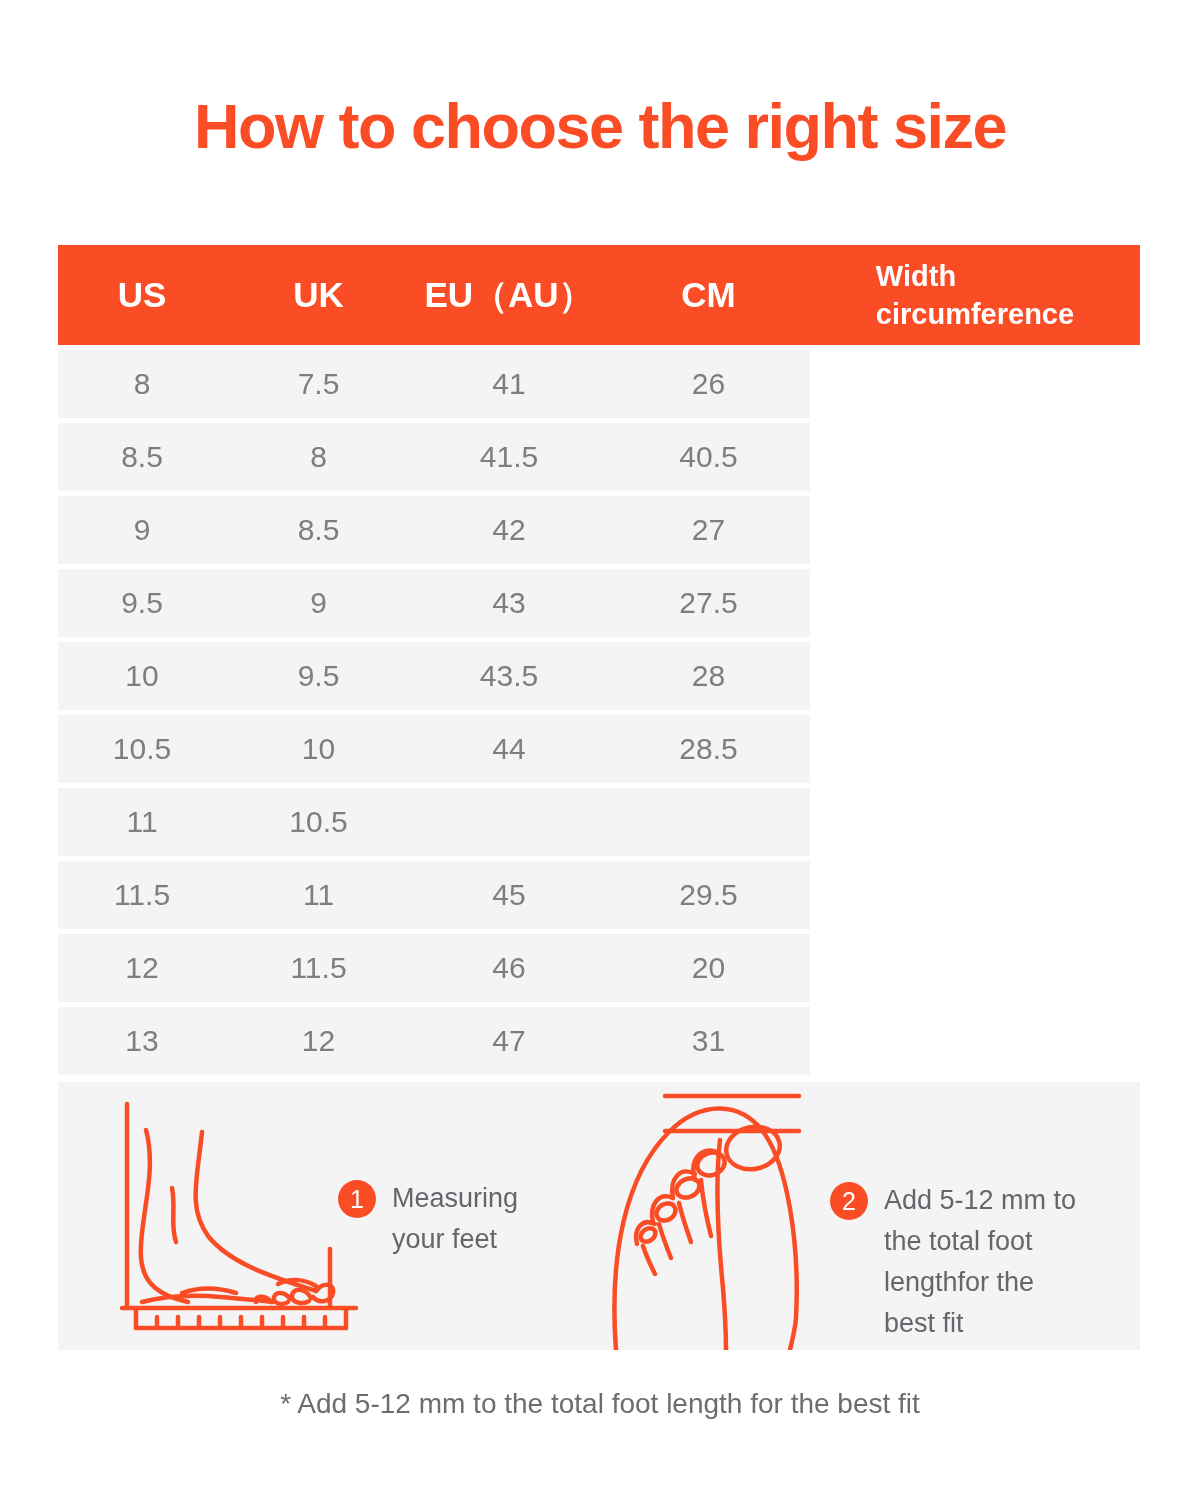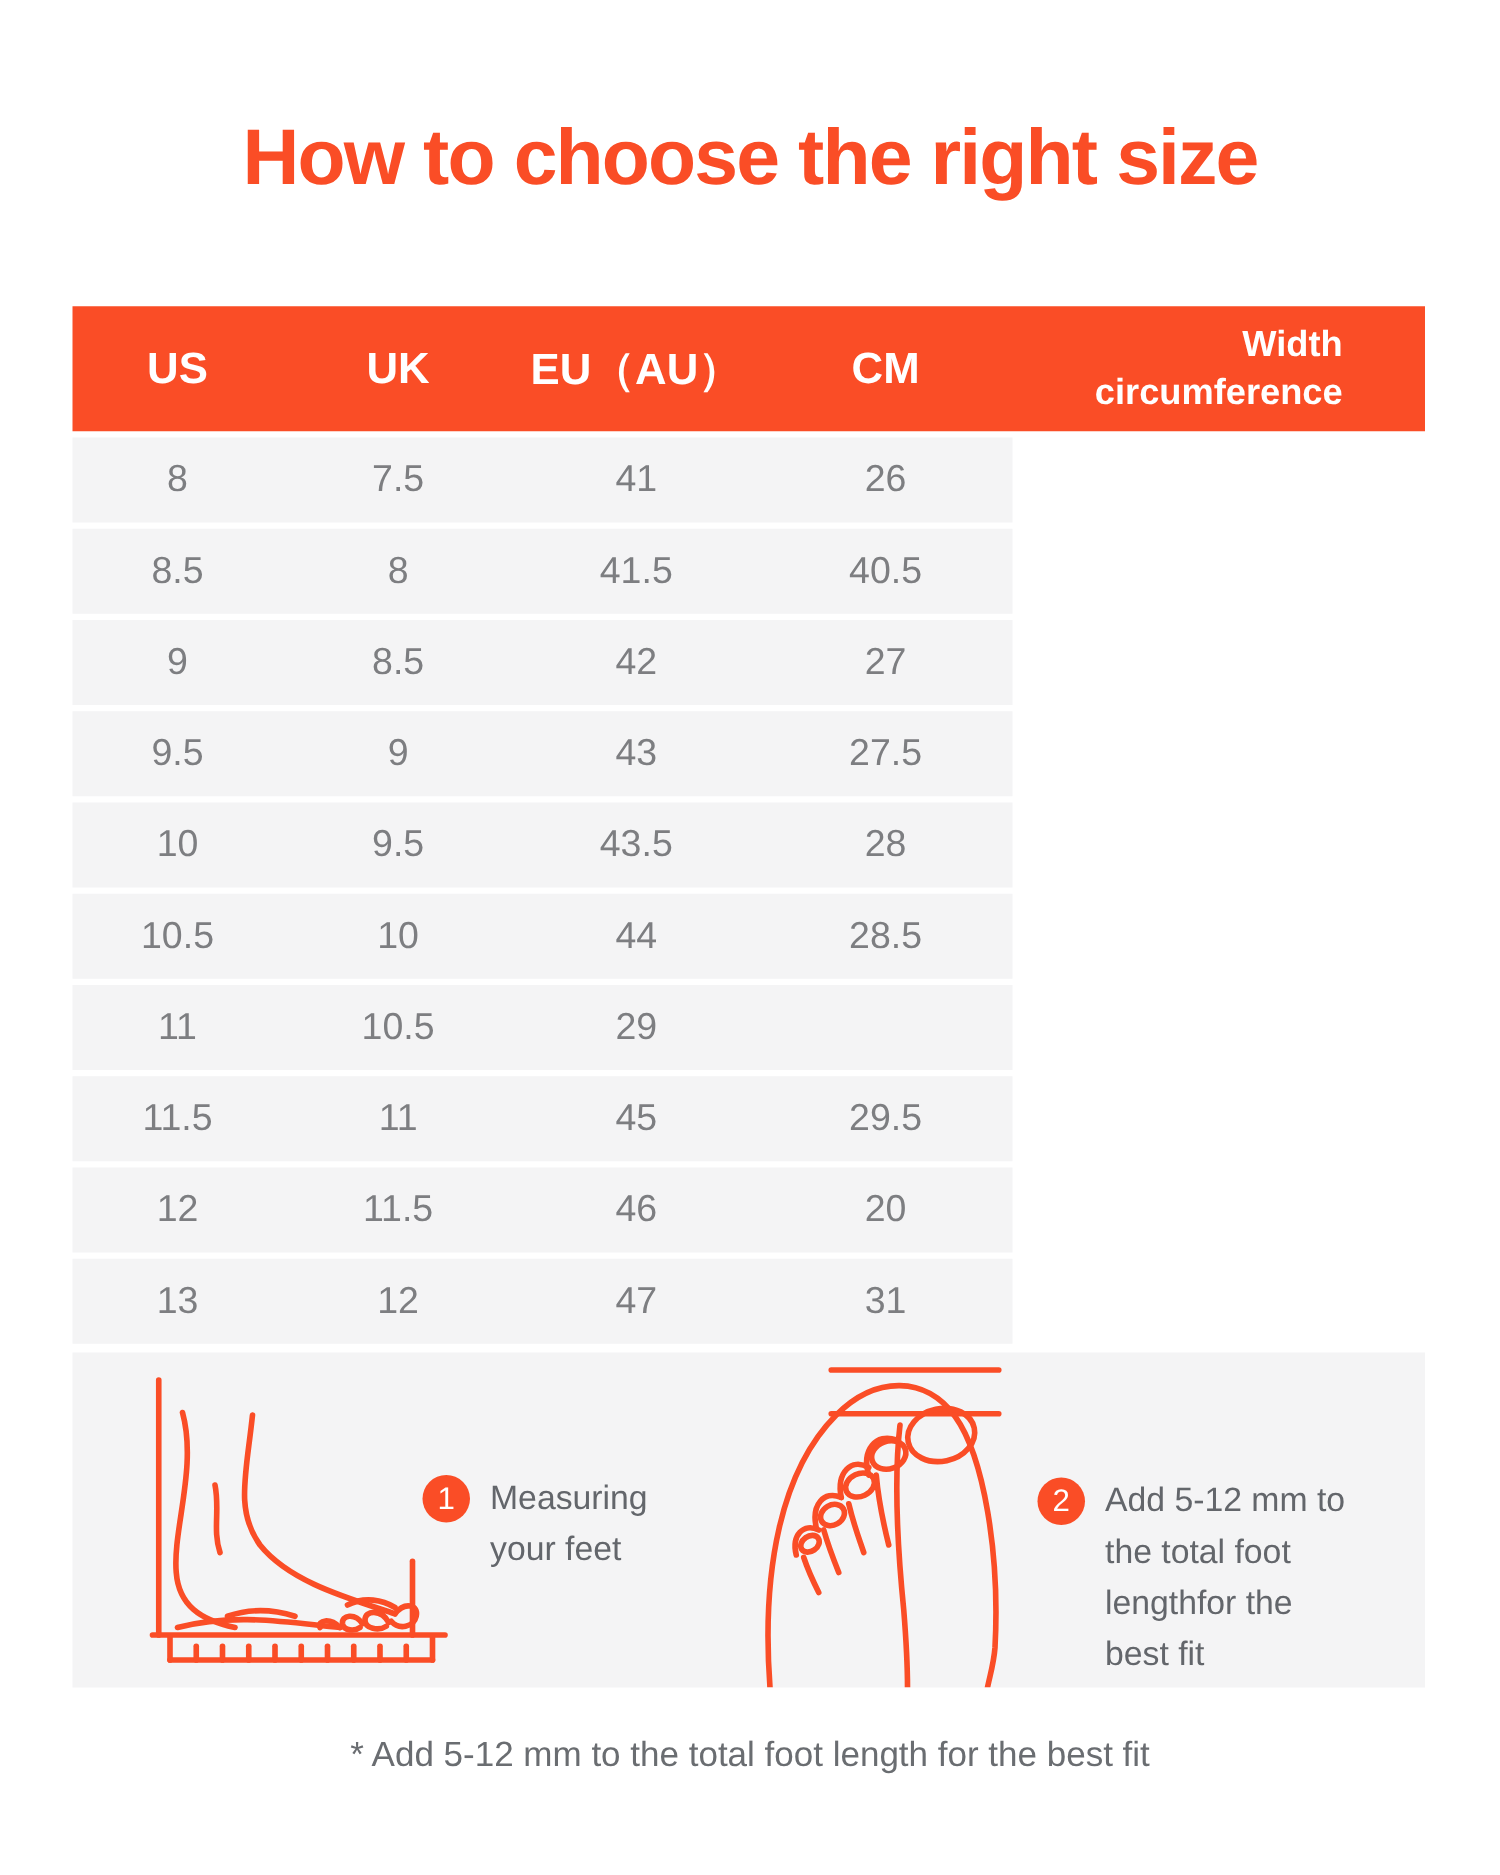--- a/index.html
+++ b/index.html
@@ -26,21 +26,21 @@
   .size-table{position:absolute;left:58px;top:245px;width:1082px;}
   .thead{
     display:grid;
     grid-template-columns:168px 185px 196px 203px 330px;
     height:100px;background:var(--accent);
   }
   .th{
     display:flex;align-items:center;justify-content:center;
     color:var(--header_text);font-weight:700;font-size:35px;
   }
-  .th-width{font-size:29px;line-height:38px;text-align:right;white-space:pre-line;}
+  .th-width{font-size:29px;line-height:38px;text-align:left;white-space:pre-line;}
 
   .tbody{display:flex;margin-top:5px;}
   .rows{width:752px;margin-right:8px;}
   .row{
     display:grid;grid-template-columns:168px 185px 196px 203px;
     height:68px;margin-bottom:5px;background:var(--row_bg);
   }
   .row:last-child{margin-bottom:0;}
   .cell{
     display:flex;align-items:center;justify-content:center;
@@ -138,21 +138,20 @@
           <div class="row">
             <div class="cell">10.5</div>
             <div class="cell">10</div>
             <div class="cell">44</div>
             <div class="cell">28.5</div>
           </div>
 
           <div class="row">
             <div class="cell">11</div>
             <div class="cell">10.5</div>
-            <div class="cell">29</div>
           </div>
 
           <div class="row">
             <div class="cell">11.5</div>
             <div class="cell">11</div>
             <div class="cell">45</div>
             <div class="cell">29.5</div>
           </div>
 
           <div class="row">

